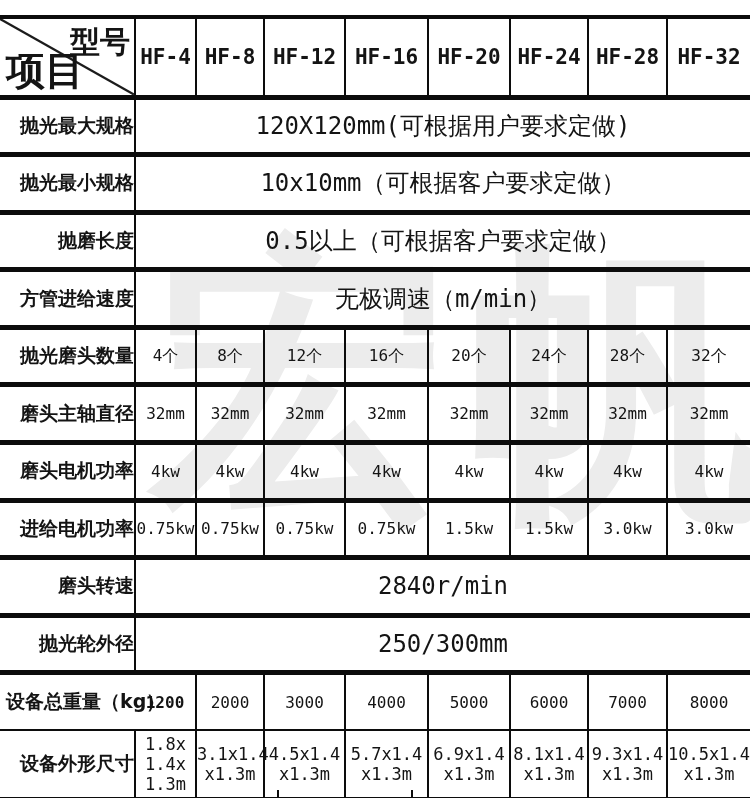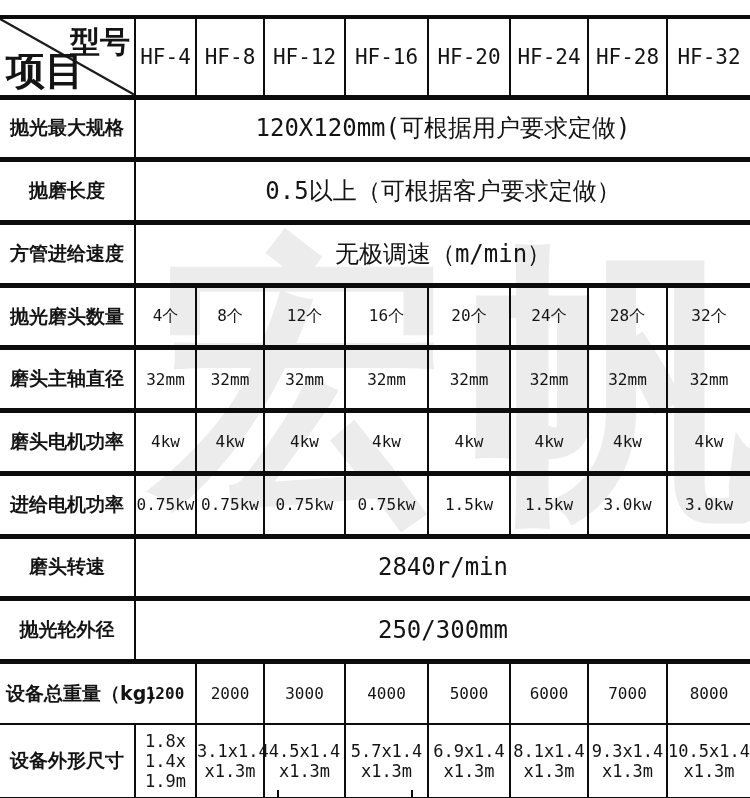--- a/index.html
+++ b/index.html
@@ -24,24 +24,24 @@
     padding:0;text-align:center;vertical-align:middle;background:transparent;
   }
   .spec th:first-child,.spec td:first-child{border-left:none;}
   .spec th:last-child,.spec td:last-child{border-right:none;}
   .spec tr{border-bottom:5px solid #0c0c0c;}
   .spec tr.thin{border-bottom:2px solid #0c0c0c;}
   thead tr{height:80px;}
   tbody tr{height:53px;}
   tbody tr.wraprow{height:62px;}
   th.model{
-    font-weight:normal;font-size:21px;
+    font-weight:bold;font-size:21px;
     font-family:"DejaVu Sans Mono","DejaVu Sans",sans-serif;white-space:nowrap;
   }
-  td.lab{font-size:19px;font-weight:bold;white-space:nowrap;}
+  td.lab{font-size:19px;font-weight:bold;white-space:nowrap;text-align:right;}
   td.lab.overflow{overflow:visible;text-align:left;padding-left:6px;}
   tr.nolabelborder td.lab{border-right:none;}
   tr.nolabelborder td.val.firstval{border-left:none;font-weight:bold;}
   td.val{
     font-size:16px;white-space:nowrap;
     font-family:"DejaVu Sans Mono","DejaVu Sans",sans-serif;
   }
   td.val.merged{font-size:24px;}
   tr.wraprow td.val{white-space:pre-line;font-size:17px;line-height:1.18;}
   
@@ -93,20 +93,24 @@
           <th class="model">HF-32</th>
         </tr>
     </thead>
     <tbody>
 
     <tr>
           <td class="lab">抛光最大规格</td>
           <td colspan="8" class="val merged">120X120mm(可根据用户要求定做)</td>
         </tr>
         <tr>
+          <td class="lab">抛光最小规格</td>
+          <td colspan="8" class="val merged">10x10mm（可根据客户要求定做）</td>
+        </tr>
+        <tr>
           <td class="lab">抛磨长度</td>
           <td colspan="8" class="val merged">0.5以上（可根据客户要求定做）</td>
         </tr>
         <tr>
           <td class="lab">方管进给速度</td>
           <td colspan="8" class="val merged">无极调速（m/min）</td>
         </tr>
         <tr>
           <td class="lab">抛光磨头数量</td>
           <td class="val firstval">4个</td>
@@ -167,21 +171,21 @@
           <td class="val">4000</td>
           <td class="val">5000</td>
           <td class="val">6000</td>
           <td class="val">7000</td>
           <td class="val">8000</td>
         </tr>
         <tr class="wraprow">
           <td class="lab">设备外形尺寸</td>
           <td class="val firstval">1.8x
 1.4x
-1.9m</td>
+1.3m</td>
           <td class="val">3.1x1.4
 x1.3m</td>
           <td class="val">4.5x1.4
 x1.3m</td>
           <td class="val">5.7x1.4
 x1.3m</td>
           <td class="val">6.9x1.4
 x1.3m</td>
           <td class="val">8.1x1.4
 x1.3m</td>

